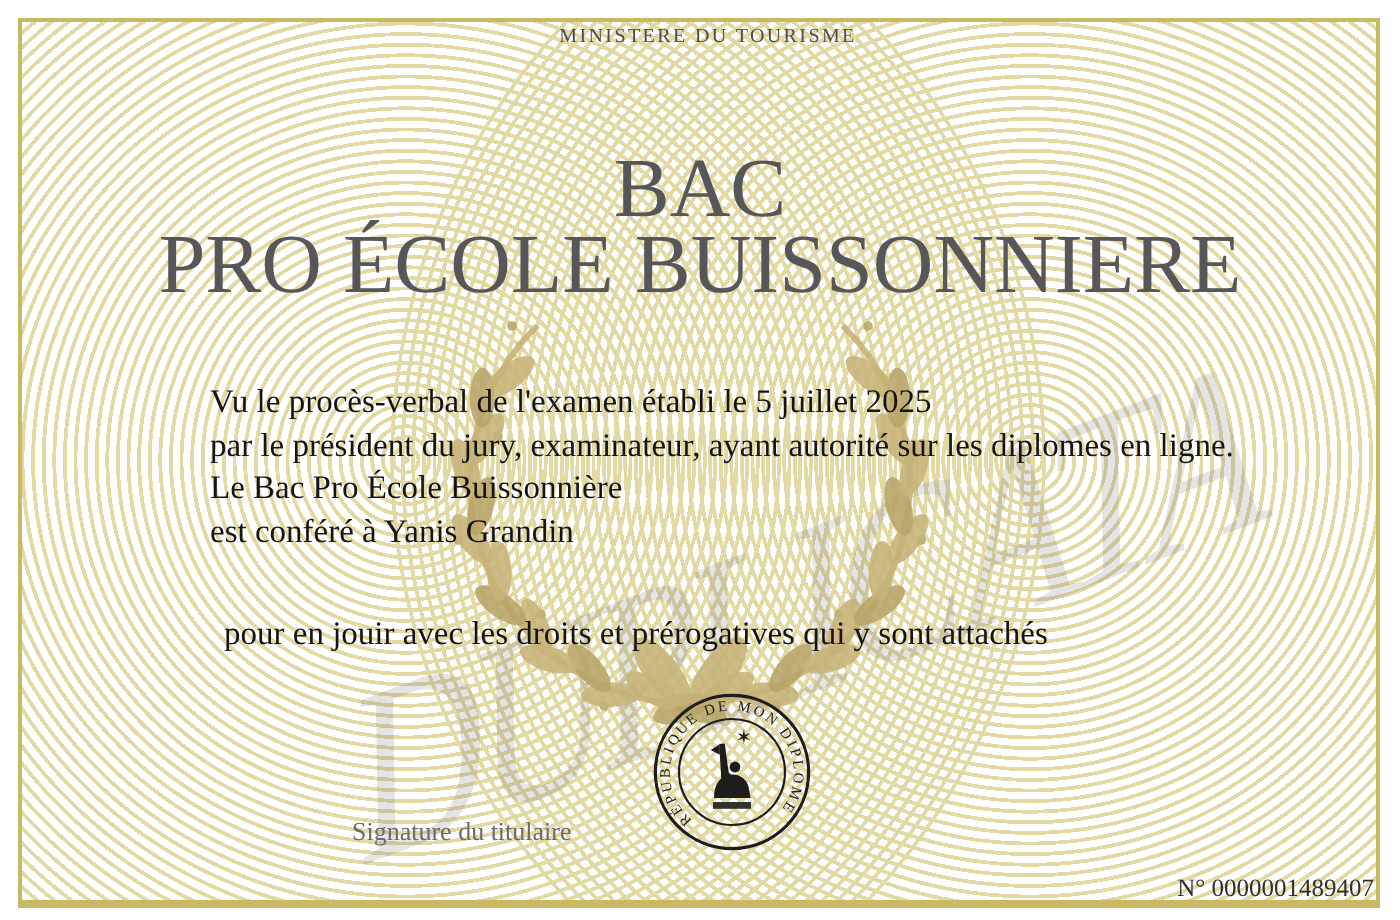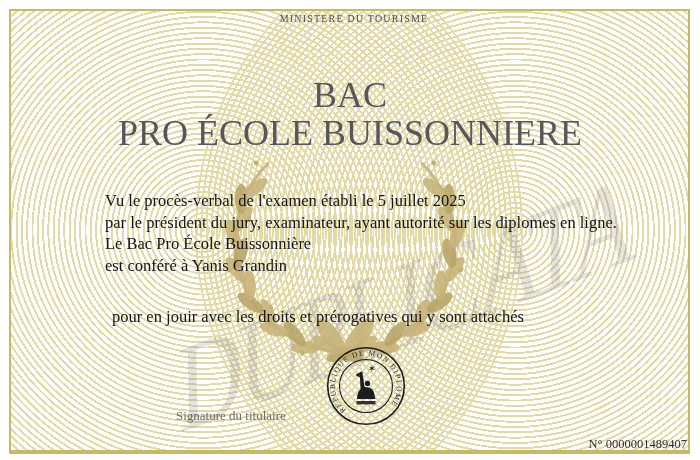--- a/index.html
+++ b/index.html
@@ -24,21 +24,21 @@
     transform:translate(-50%,-50%) rotate(-21deg) skewX(-20deg) scale(0.82,1);
   }
   .wreath{position:absolute;left:220px;top:138px;width:250px;height:235px;z-index:3;}
   .frame{
     position:absolute;left:9px;top:9px;right:10px;bottom:6px;z-index:4;pointer-events:none;
     border-style:solid;border-color:var(--frame,#c9b964);border-width:2px 2px 4px 2px;
   }
   .txt{position:absolute;z-index:5;}
   .header{top:13px;left:4px;width:100%;text-align:center;font-size:10px;letter-spacing:1.2px;color:#4c4c4c;}
   .title{top:76px;left:0;width:100%;box-sizing:border-box;text-align:center;
-         font-size:36px;line-height:38px;color:var(--title,#57575a);}
+         font-size:42px;line-height:38px;color:var(--title,#57575a);}
   .body-block{left:65px;top:190px;font-size:16.5px;line-height:21.6px;color:var(--ink,#141414);white-space:nowrap;padding-left:40px;}
   .closing{left:112px;top:307px;font-size:16.5px;color:var(--ink,#141414);white-space:nowrap;}
   .sig-label{left:176px;top:371px;font-size:13px;color:var(--muted,#6b6b6b);margin-top:37px;}
   .ministry-label{left:407px;top:369px;font-size:13.5px;color:var(--muted,#6b6b6b);}
   .seal{position:absolute;left:326px;top:346px;width:80px;height:80px;z-index:6;}
   .footer-left{left:27px;top:434px;font-size:12px;color:var(--muted,#6b6b6b);}
   .footer-right{right:13px;top:437px;font-size:12.5px;color:#2e2e2e;}
 </style>
 </head>
 <body>

